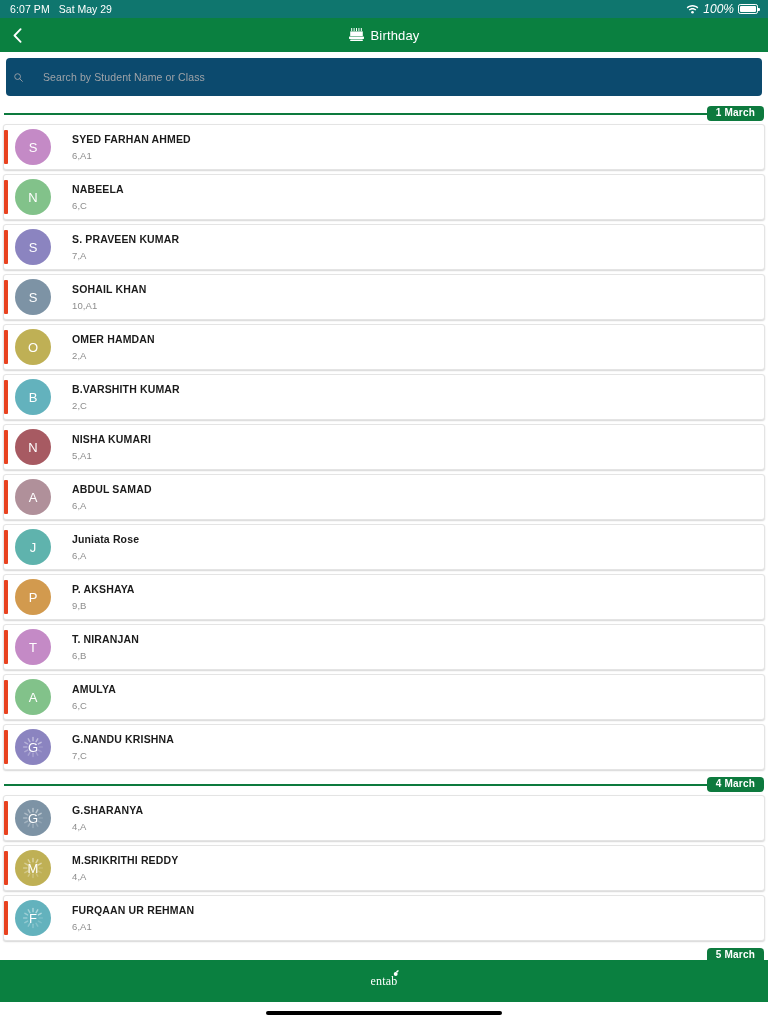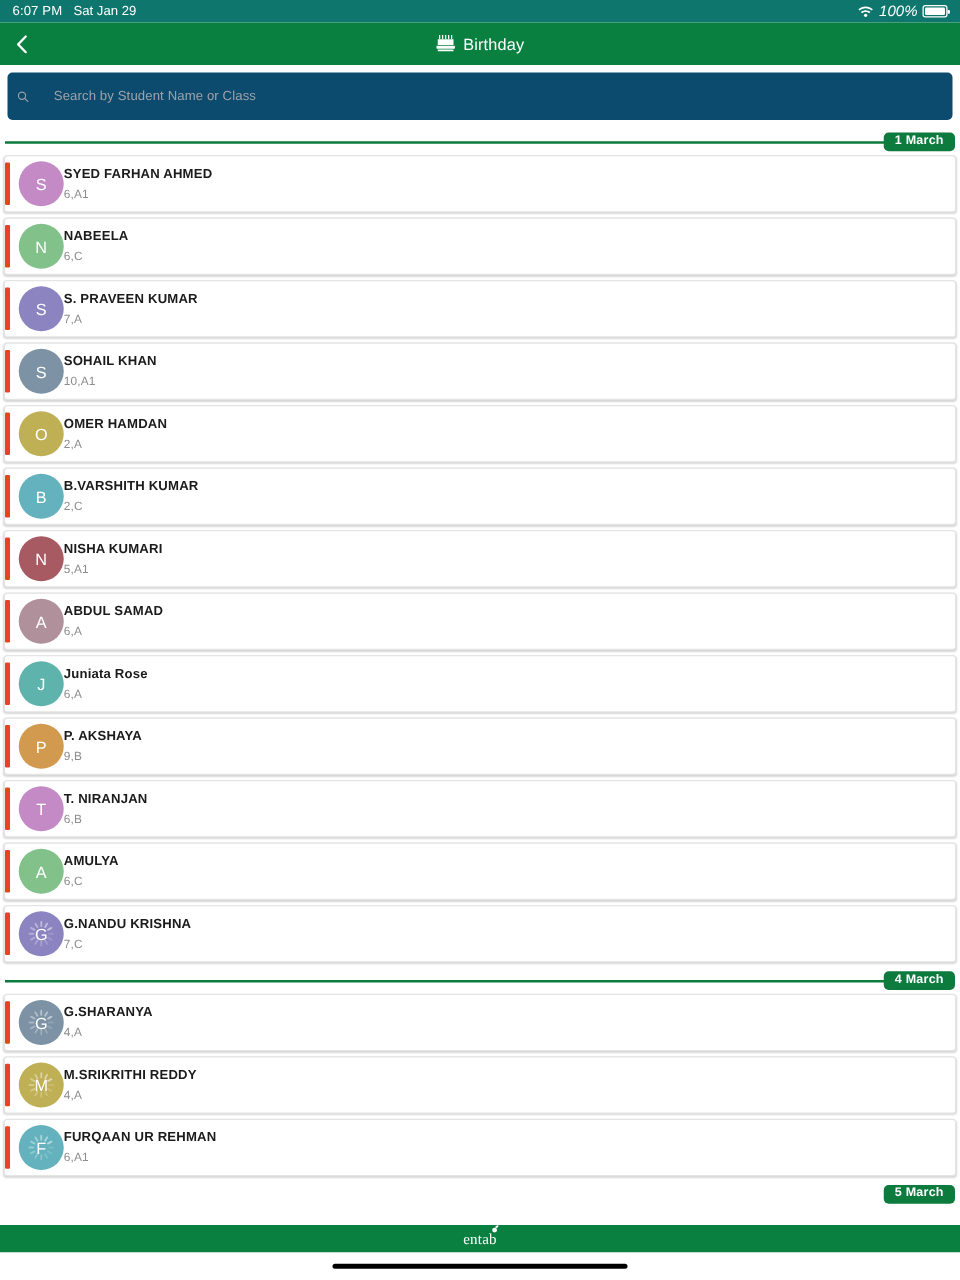--- a/index.html
+++ b/index.html
@@ -178,40 +178,41 @@
   }
   .avatar .spin {
     position: absolute;
     left: 50%; top: 50%;
     width: 22px; height: 22px;
     transform: translate(-50%,-50%);
     opacity: .55;
   }
   .avatar .ini { position: relative; z-index: 2; }
   .rowtext {
+    margin-left: 21px;
     display: flex;
     flex-direction: column;
     justify-content: flex-end;
     gap: 5px;
   }
   .rname {
     font-size: 10.5px;
     font-weight: bold;
     color: #1b1b1b;
     letter-spacing: .15px;
   }
   .rclass {
     font-size: 9.5px;
     color: #8d8d8d;
     letter-spacing: .1px;
   }
 
   
   .footer {
-    height: 22px;
+    height: 42px;
     background: #0a8040;
     display: flex;
     align-items: center;
     justify-content: center;
     flex: 0 0 auto;
   }
   .brand {
     color: #ffffff;
     font-size: 12px;
     font-family: "Liberation Serif", serif;
@@ -239,21 +240,21 @@
   }
 </style>
 </head>
 <body>
 
 <div id="app">
 
   <div class="statusbar">
     <div class="sb-left">
       <span class="sb-time">6:07 PM</span>
-      <span class="sb-date">Sat Jan 29</span>
+      <span class="sb-date">Sat May 29</span>
     </div>
     <div class="sb-right">
       <span>
         <svg class="wifi-ico" width="13" height="10" viewBox="0 0 13 10">
           <path d="M6.5 1.1C4.2 1.1 2.2 2 .7 3.4l1 1C3 3.2 4.7 2.5 6.5 2.5s3.5.7 4.8 1.9l1-1C10.8 2 8.8 1.1 6.5 1.1z" fill="#fff"></path>
           <path d="M6.5 4.1c-1.5 0-2.8.6-3.8 1.5l1 1c.8-.7 1.7-1.1 2.8-1.1s2 .4 2.8 1.1l1-1c-1-.9-2.3-1.5-3.8-1.5z" fill="#fff"></path>
           <circle cx="6.5" cy="8.2" r="1.3" fill="#fff"></circle>
         </svg>
       </span>
       <span class="sb-pct">100%</span>

